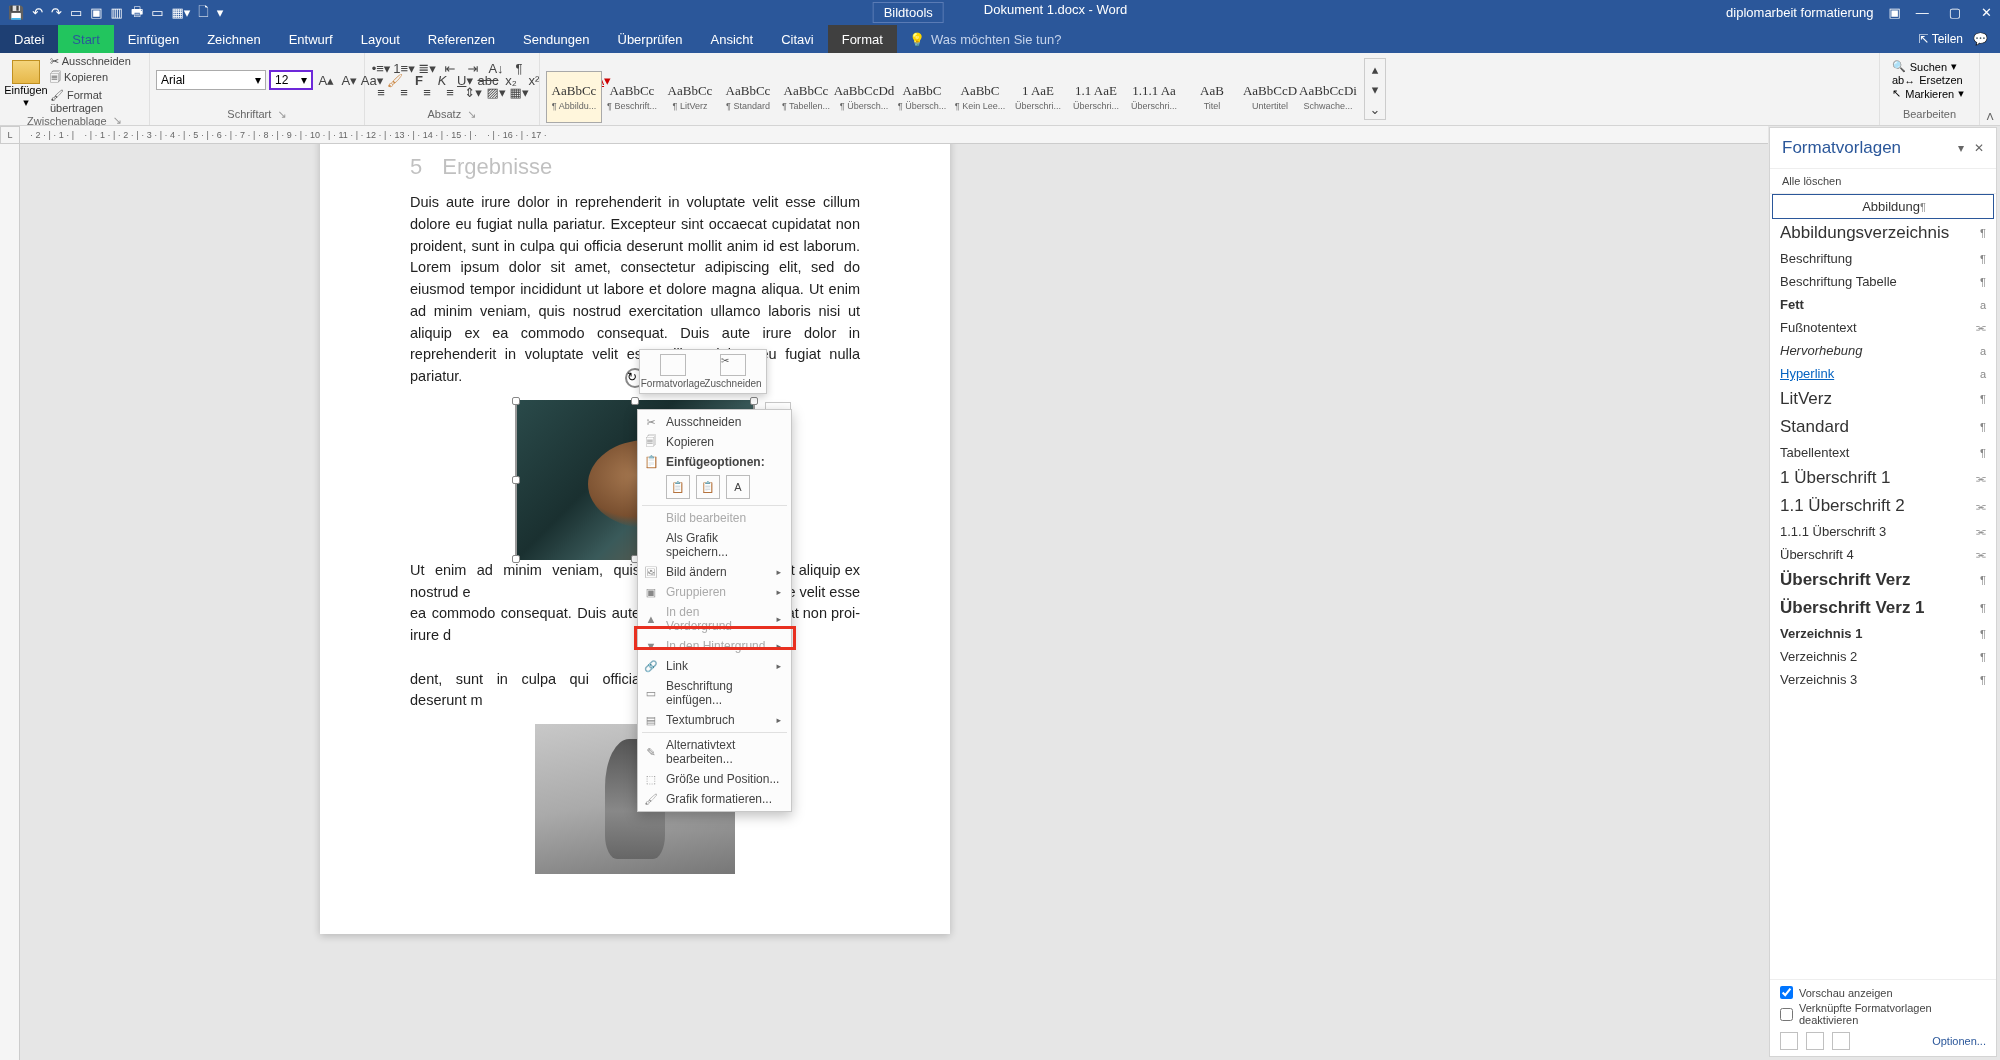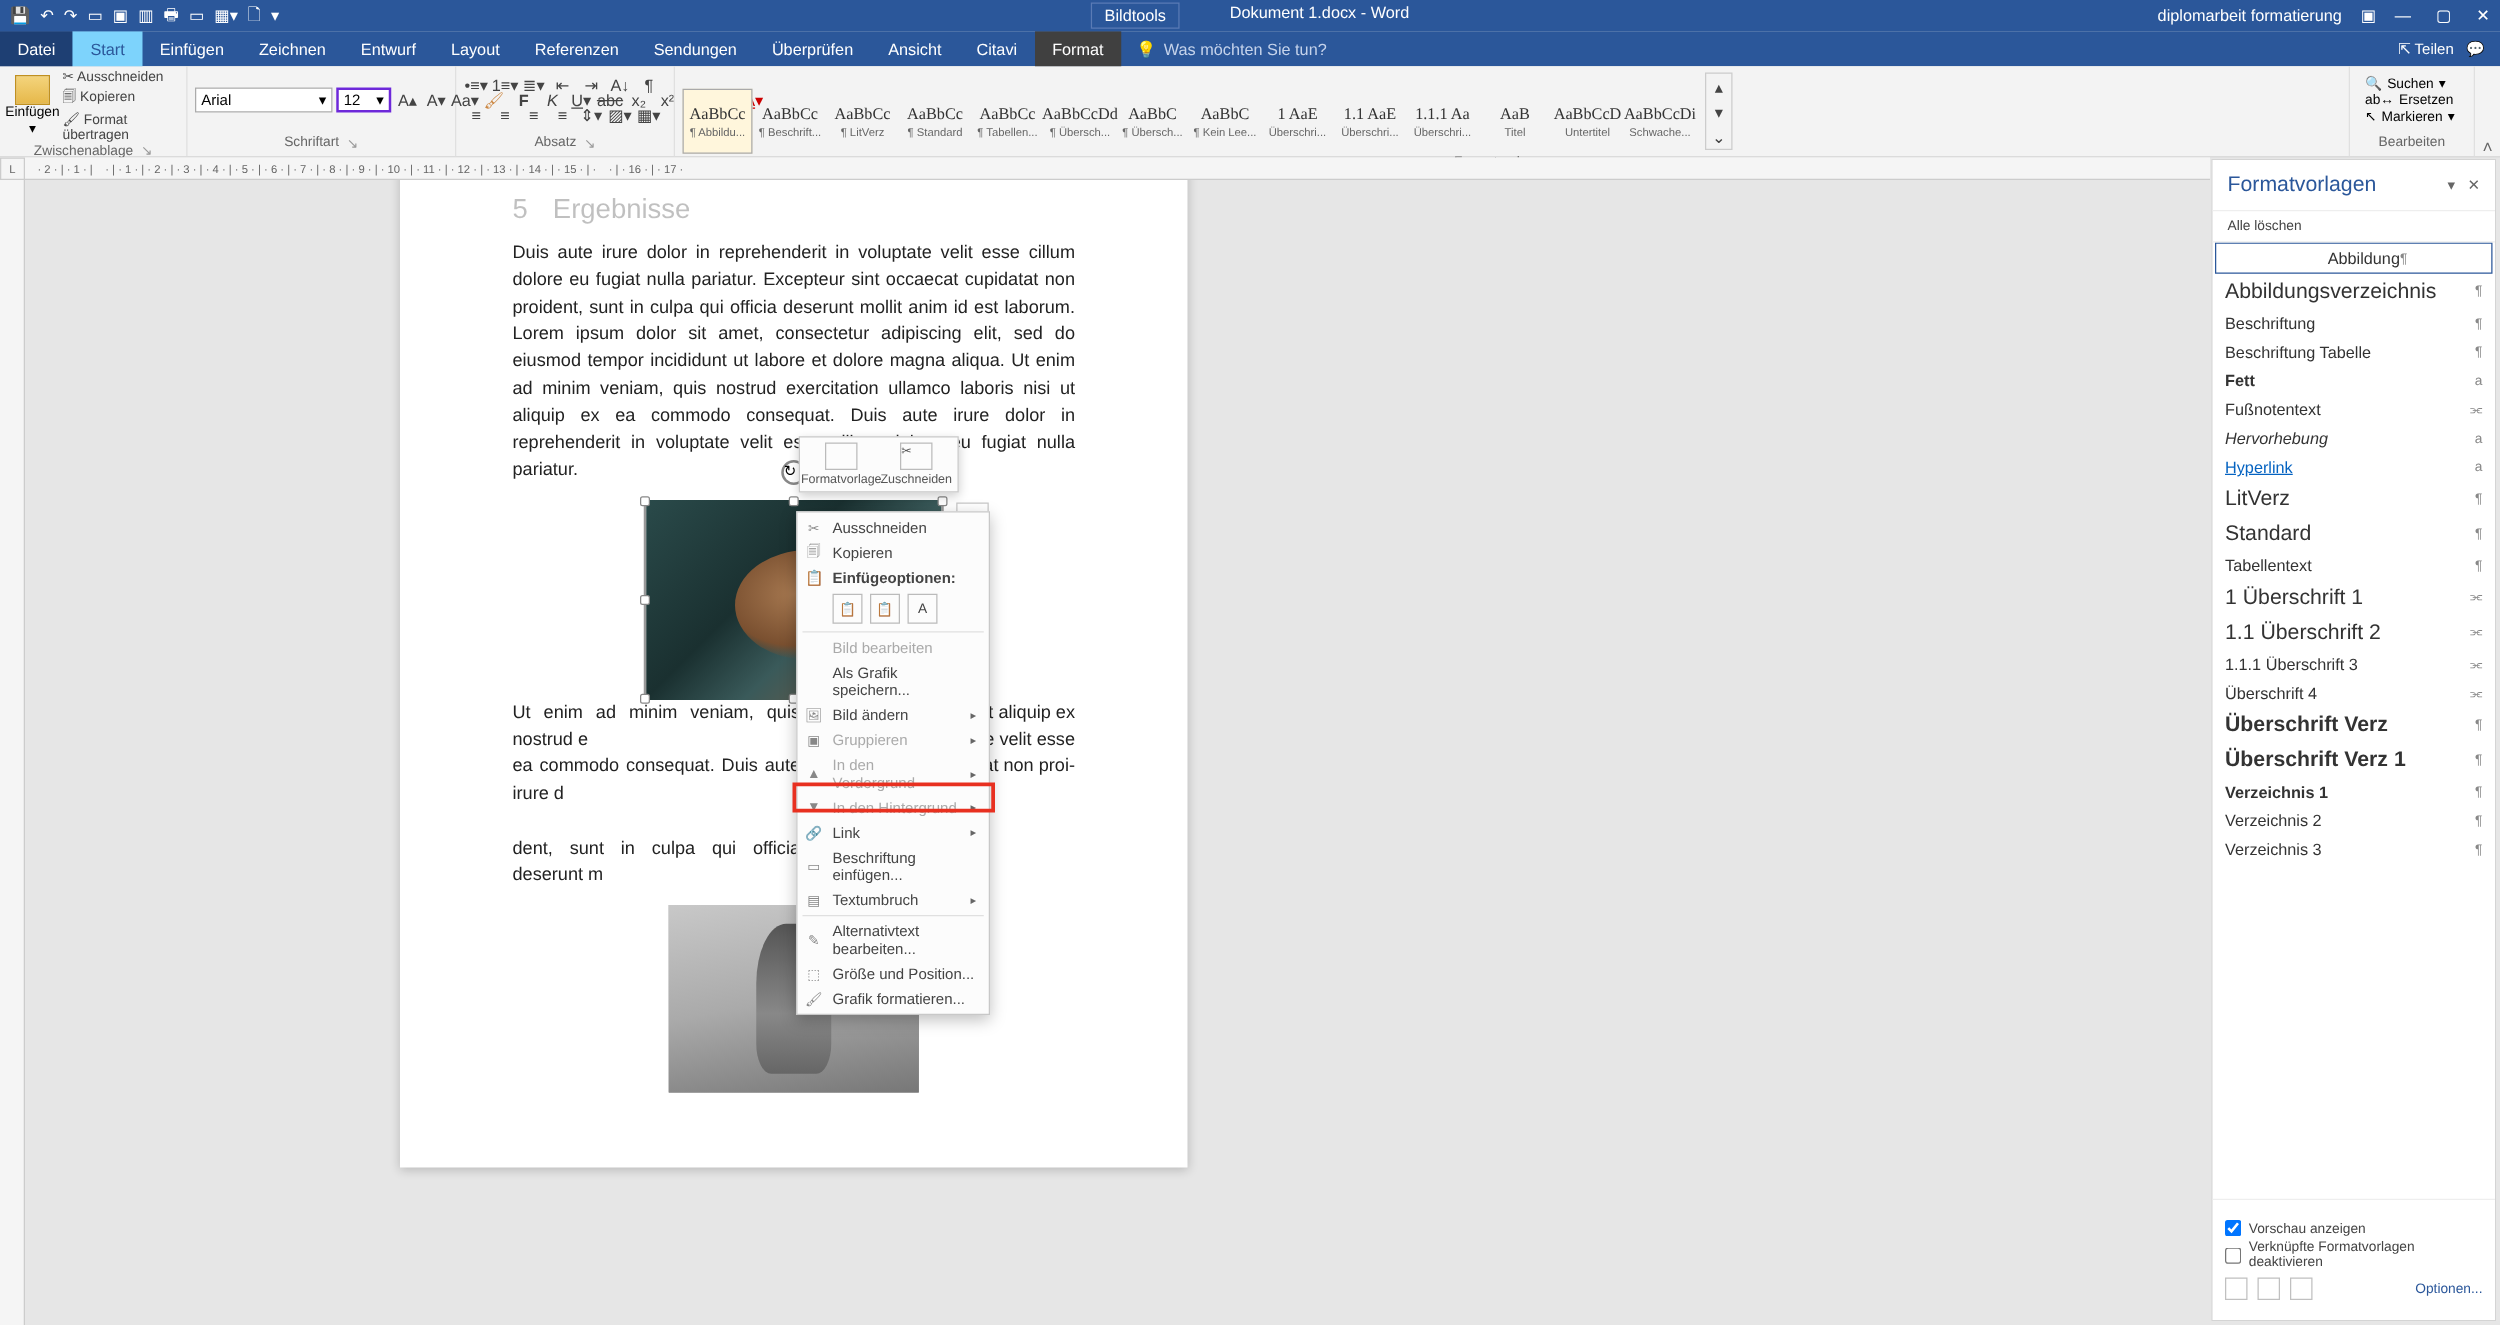--- a/index.html
+++ b/index.html
@@ -11,21 +11,21 @@
 .qat span { font-size: 13px; }
 .title-center { position: absolute; left: 50%; transform: translateX(-50%); display: flex; gap: 40px; font-size: 13px; }
 .title-center .tools { background: #2b579a; padding: 2px 10px; border: 1px solid #5a7bb5; }
 .title-right { margin-left: auto; display: flex; align-items: center; gap: 15px; padding-right: 8px; font-size: 13px; }
 .win-btns { display: flex; gap: 20px; }
 
 
 .tabs { background: #2b579a; height: 28px; display: flex; align-items: stretch; color: #fff; }
 .tab { padding: 4px 14px; display: flex; align-items: center; font-size: 13px; cursor: pointer; }
 .tab.file { background: #1e3f73; }
-.tab.active { background: #7dd3fc; color: #2b579a; }
+.tab.active { background: #22c55e; color: #2b579a; }
 .tab.format { background: #404040; }
 .tell-me { display: flex; align-items: center; gap: 6px; color: #c5d3eb; padding-left: 12px; font-size: 13px; }
 .share-row { margin-left: auto; display: flex; align-items: center; gap: 10px; padding-right: 12px; }
 
 
 .ribbon { background: #f3f3f3; height: 73px; display: flex; border-bottom: 1px solid #d4d4d4; }
 .group { border-right: 1px solid #e0e0e0; padding: 2px 6px; display: flex; flex-direction: column; position: relative; }
 .group-label { font-size: 11px; color: #666; text-align: center; height: 18px; display: flex; align-items: center; justify-content: center; }
 .group-body { flex: 1; display: flex; align-items: center; gap: 4px; }
 .clip-big { display: flex; flex-direction: column; align-items: center; width: 40px; font-size: 11px; }
@@ -89,21 +89,21 @@
 .sp-item { display: flex; align-items: center; padding: 4px 10px; justify-content: space-between; }
 .sp-item.sel { border: 1px solid #2b579a; margin: 0 2px; }
 .sp-name { font-size: 13px; color: #333; }
 .sp-mark { font-size: 11px; color: #888; }
 .sp-item.centered { justify-content: center; padding-left: 32px; }
 .sp-item.centered .sp-name { text-align:center; }
 .sp-item .big { font-size: 17px; }
 .sp-item .bold { font-weight: 700; }
 .sp-item .italic { font-style: italic; }
 .sp-item .link { color: #0563c1; text-decoration: underline; }
-.sp-footer { border-top: 1px solid #eee; padding: 16px 10px; font-size: 11px; color: #444; }
+.sp-footer { border-top: 1px solid #eee; padding: 6px 10px; font-size: 11px; color: #444; }
 .sp-ftrow { display: flex; gap: 6px; align-items: center; margin-bottom: 3px; }
 .sp-opts { display: flex; justify-content: space-between; align-items: center; margin-top: 6px; }
 .sp-icons { display:flex; gap:8px; }
 .sp-ibox { width:18px; height:18px; border:1px solid #c0c0c0; }
 .sp-opt-link { color:#2b579a; cursor:pointer; }
 </style>
 </head>
 <body>
 
 <div class="titlebar">

